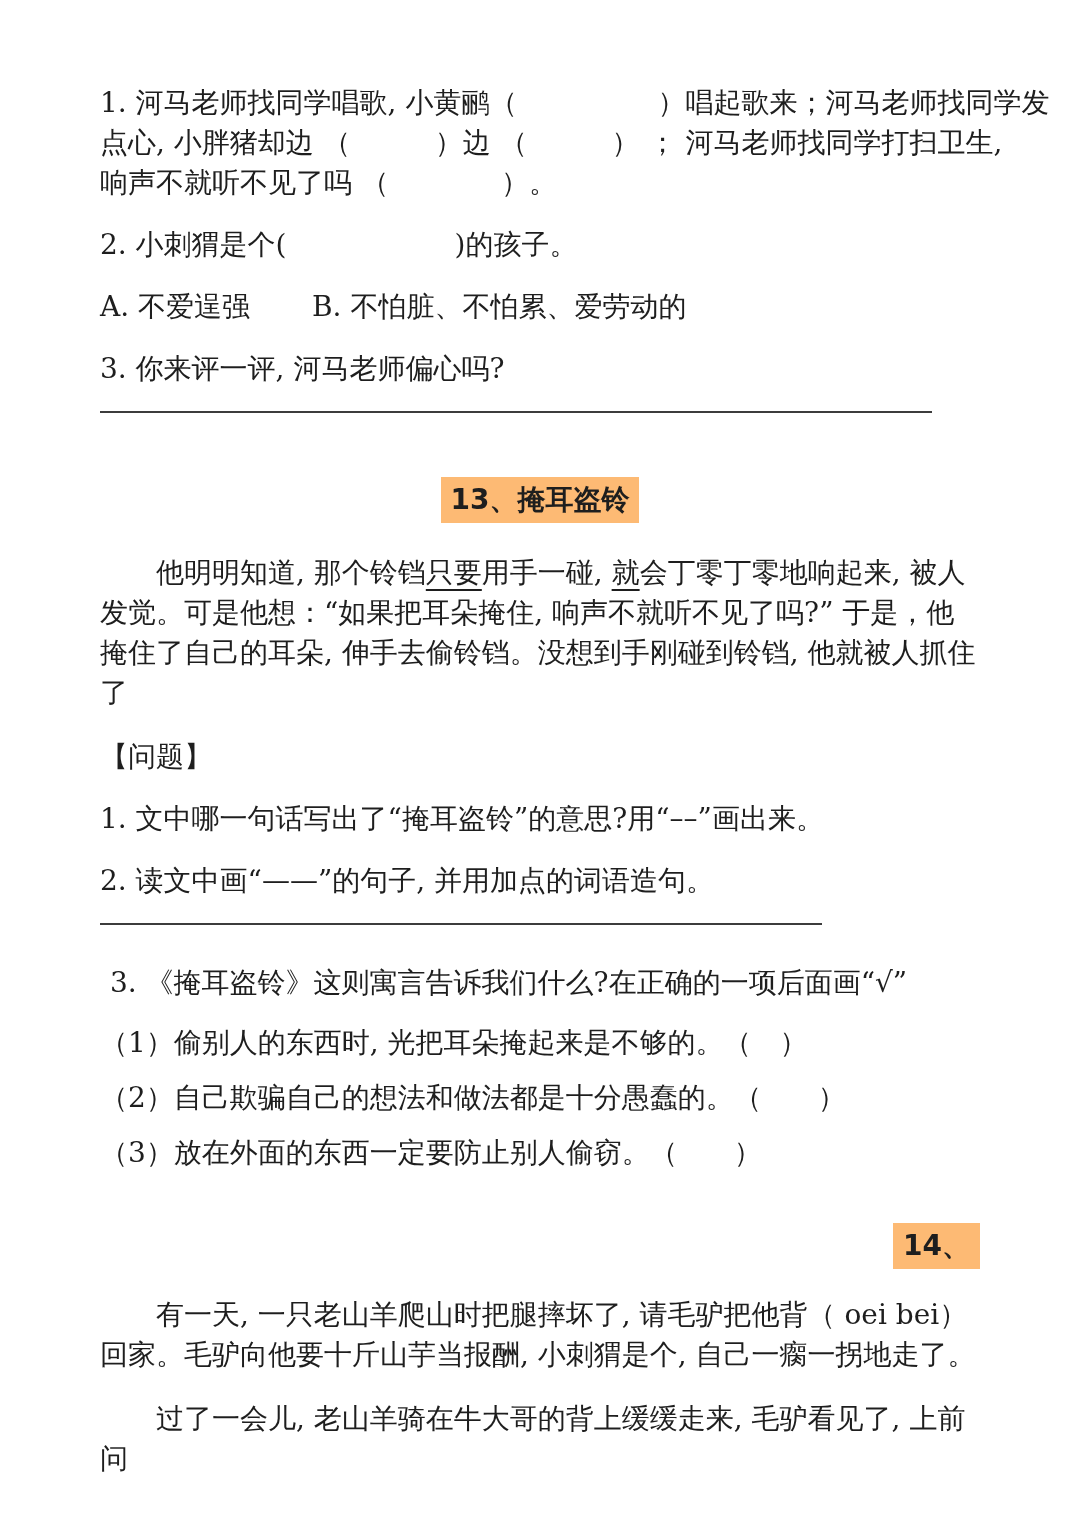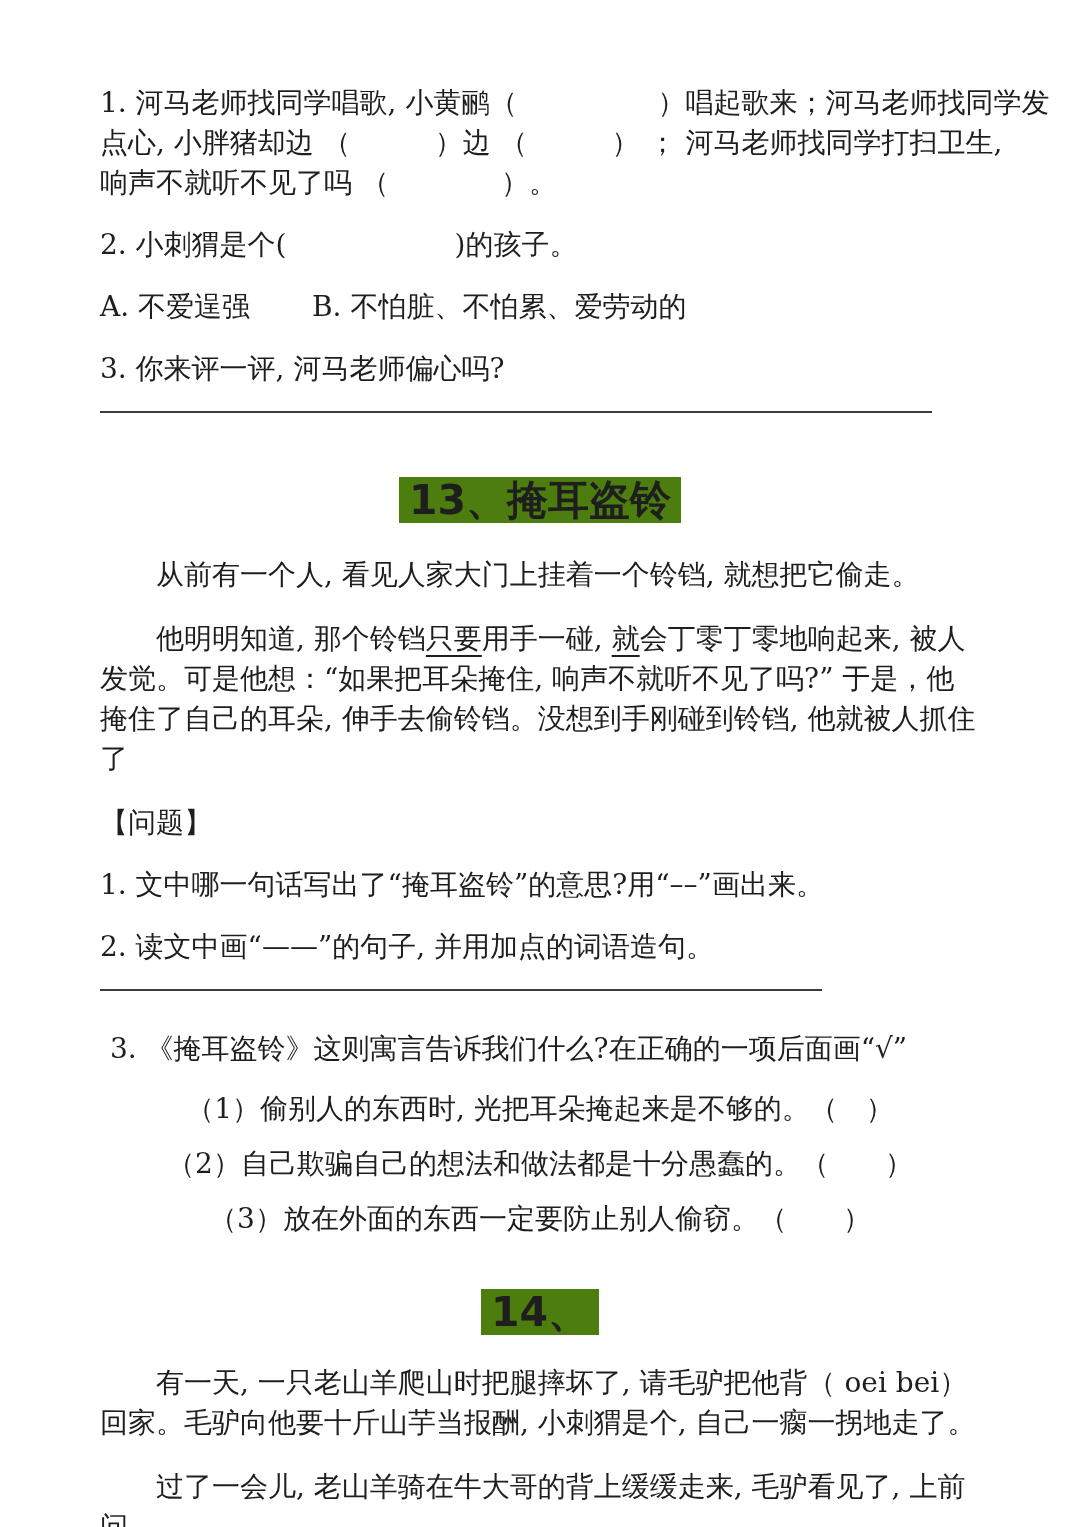--- a/index.html
+++ b/index.html
@@ -32,39 +32,39 @@
     background: #3c3c3c;
     border: none;
     margin: 14px 0 0 0;
   }
   .divider-1 { width: 832px; }
   .divider-2 { width: 722px; margin-top: 12px; }
   .section-title-wrap {
     text-align: center;
     margin: 64px 0 30px 0;
   }
-  .section-title-wrap.second { margin-top: 50px; margin-bottom: 26px; }
+  .section-title-wrap.second { margin-top: 50px; margin-bottom: 26px; text-align: right; }
   .title-highlight {
     display: inline-block;
-    background: #4d7c0f;
+    background: #fdba74;
     font-weight: bold;
-    font-size: 41px;
+    font-size: 28px;
     padding: 3px 10px;
     font-family: "DejaVu Sans", "Liberation Sans", sans-serif;
   }
   .story { text-indent: 2em; margin: 0 0 24px 0; }
   .story u, .story span { text-indent: 0; }
   u {
     text-decoration: underline;
     text-underline-offset: 7px;
     text-decoration-thickness: 2px;
     text-align: right;
   }
   .problems-label { margin: 0 0 22px 0; }
-  .choice { margin: 0 0 15px 0; text-align: center; }
+  .choice { margin: 0 0 15px 0; }
   .q3-after-rule { margin: 38px 0 20px 10px; }
   .para-14 { text-indent: 2em; margin: 0 0 24px 0; }
 </style>
 </head>
 <body>
 
 <div class="page">
 
   <div class="para">
     <div class="qline">1. 河马老师找同学唱歌, 小黄鹂（　　　　　）唱起歌来；河马老师找同学发</div>
@@ -80,21 +80,20 @@
   </div>
 
   <p class="para">3. 你来评一评, 河马老师偏心吗?</p>
 
   <div class="divider divider-1"></div>
 
   <div class="section-title-wrap">
     <span class="title-highlight">13、掩耳盗铃</span>
   </div>
 
-  <p class="story">从前有一个人, 看见人家大门上挂着一个铃铛, 就想把它偷走。</p>
 
   <p class="story"><span>他明明知道, 那个铃铛</span><u>只要</u><span>用手一碰, </span><u>就</u><span>会丁零丁零地响起来, 被人发觉。可是他想：“如果把耳朵掩住, 响声不就听不见了吗?” 于是，他掩住了自己的耳朵, 伸手去偷铃铛。没想到手刚碰到铃铛, 他就被人抓住了</span></p>
 
   <p class="problems-label">【问题】</p>
 
   <p class="para">1. 文中哪一句话写出了“掩耳盗铃”的意思?用“––”画出来。</p>
 
   <p class="para">2. 读文中画“——”的句子, 并用加点的词语造句。</p>
 
   <div class="divider divider-2"></div>

